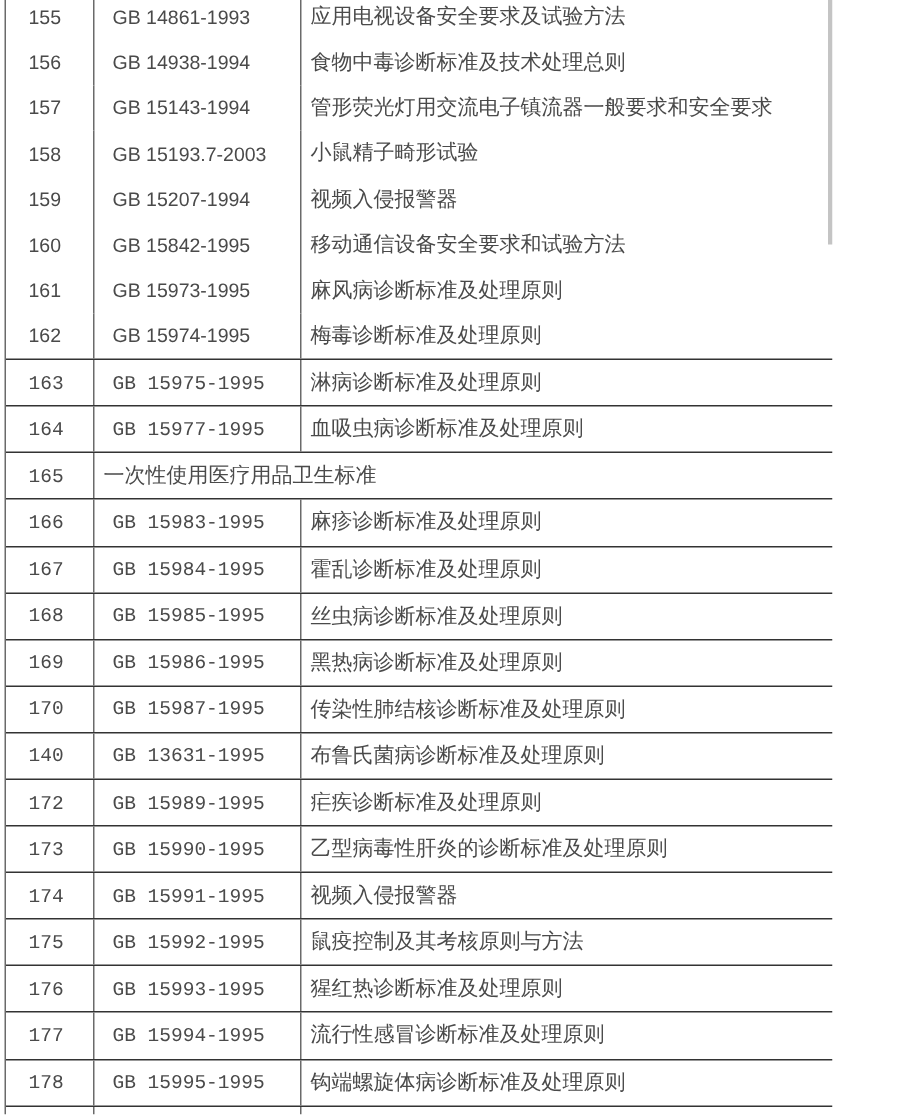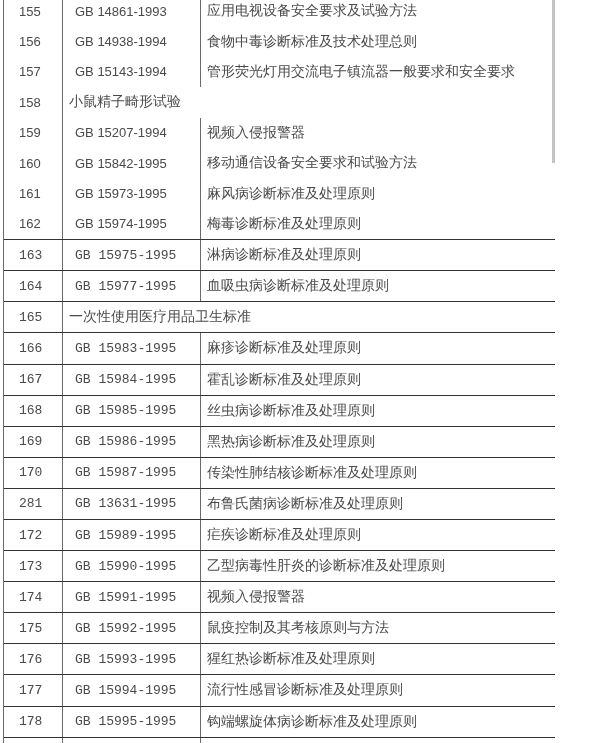--- a/index.html
+++ b/index.html
@@ -86,20 +86,21 @@
   </div>
 
   <div class="row upper">
     <div class="cell c1">157</div>
     <div class="cell c2">GB 15143-1994</div>
     <div class="cell c3">管形荧光灯用交流电子镇流器一般要求和安全要求</div>
   </div>
 
   <div class="row upper">
     <div class="cell c1">158</div>
+    <div class="cell c2">GB 15193.7-2003</div>
     <div class="cell c3">小鼠精子畸形试验</div>
   </div>
 
   <div class="row upper">
     <div class="cell c1">159</div>
     <div class="cell c2">GB 15207-1994</div>
     <div class="cell c3">视频入侵报警器</div>
   </div>
 
   <div class="row upper">
@@ -161,21 +162,21 @@
     <div class="cell c3">黑热病诊断标准及处理原则</div>
   </div>
 
   <div class="row lower">
     <div class="cell c1">170</div>
     <div class="cell c2">GB 15987-1995</div>
     <div class="cell c3">传染性肺结核诊断标准及处理原则</div>
   </div>
 
   <div class="row lower">
-    <div class="cell c1">281</div>
+    <div class="cell c1">140</div>
     <div class="cell c2">GB 13631-1995</div>
     <div class="cell c3">布鲁氏菌病诊断标准及处理原则</div>
   </div>
 
   <div class="row lower">
     <div class="cell c1">172</div>
     <div class="cell c2">GB 15989-1995</div>
     <div class="cell c3">疟疾诊断标准及处理原则</div>
   </div>
 

